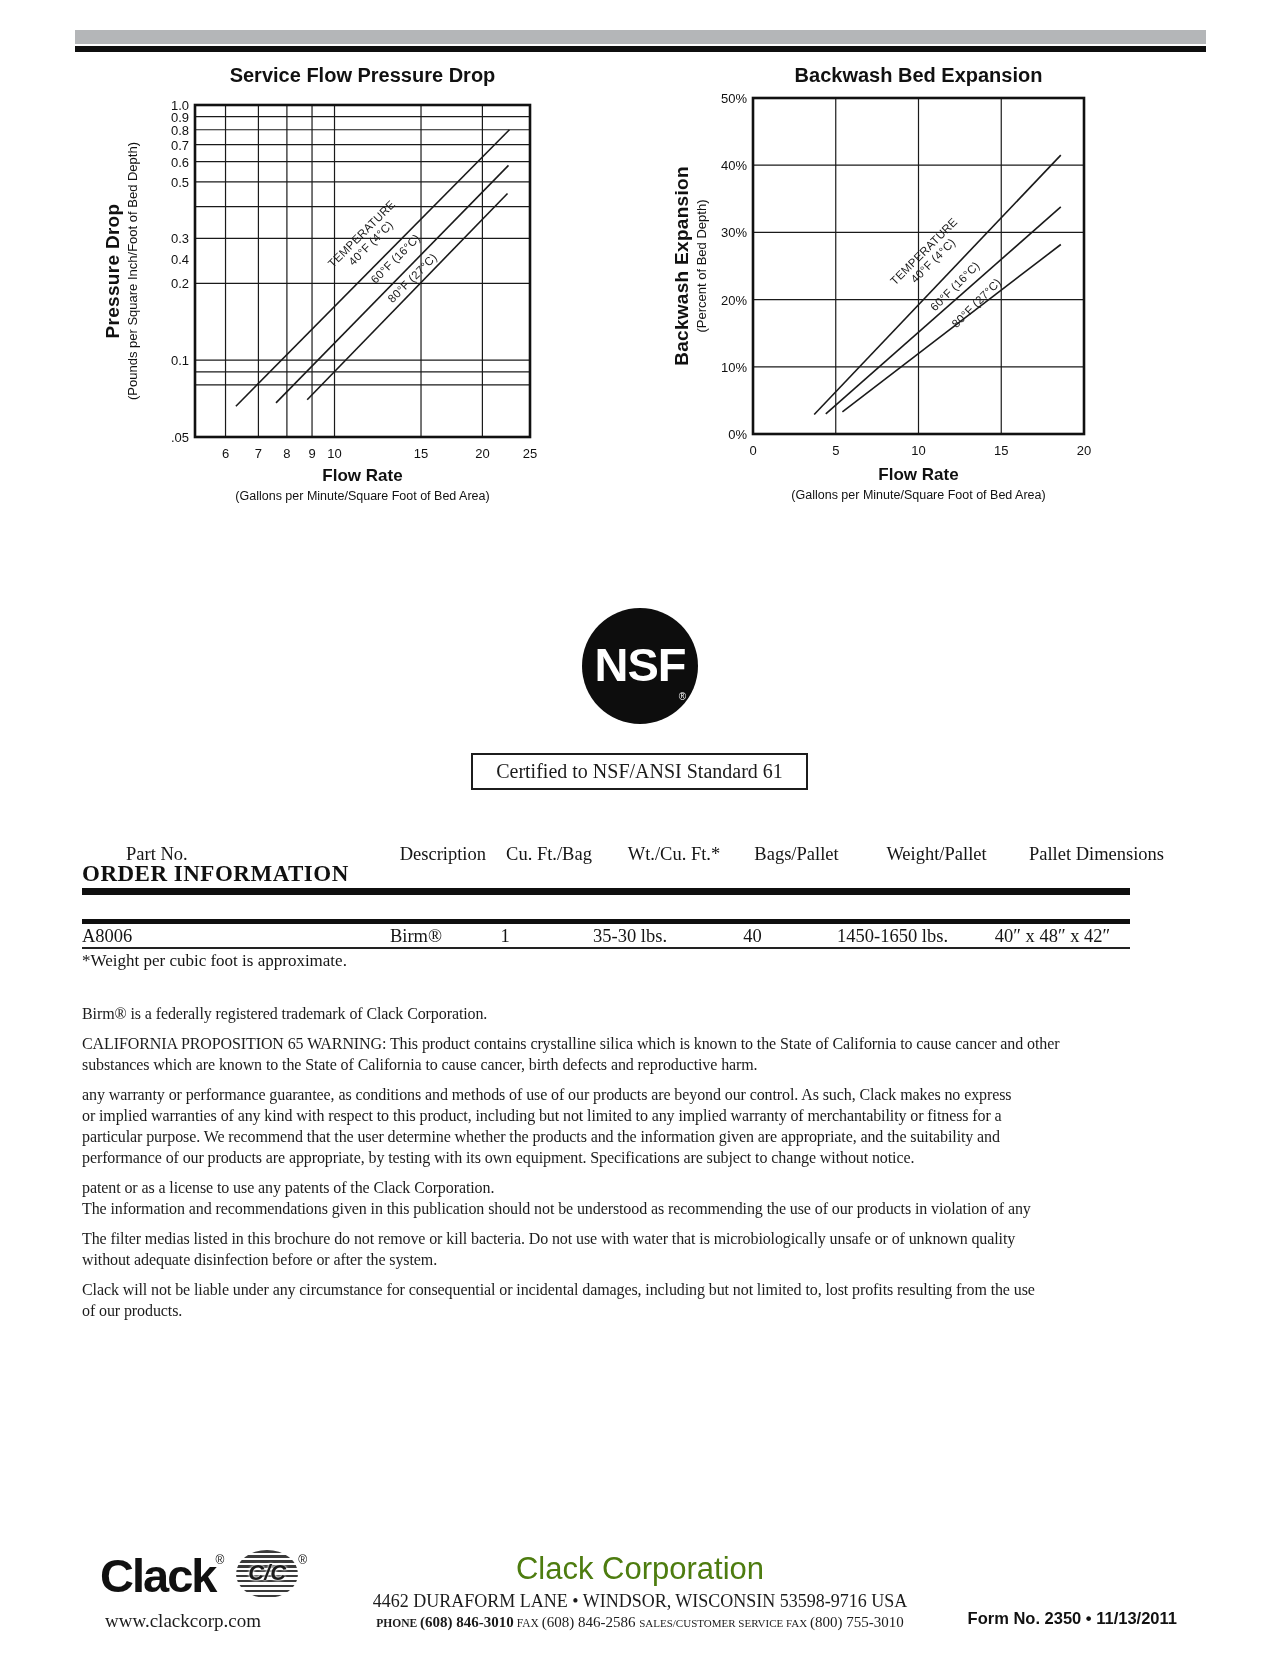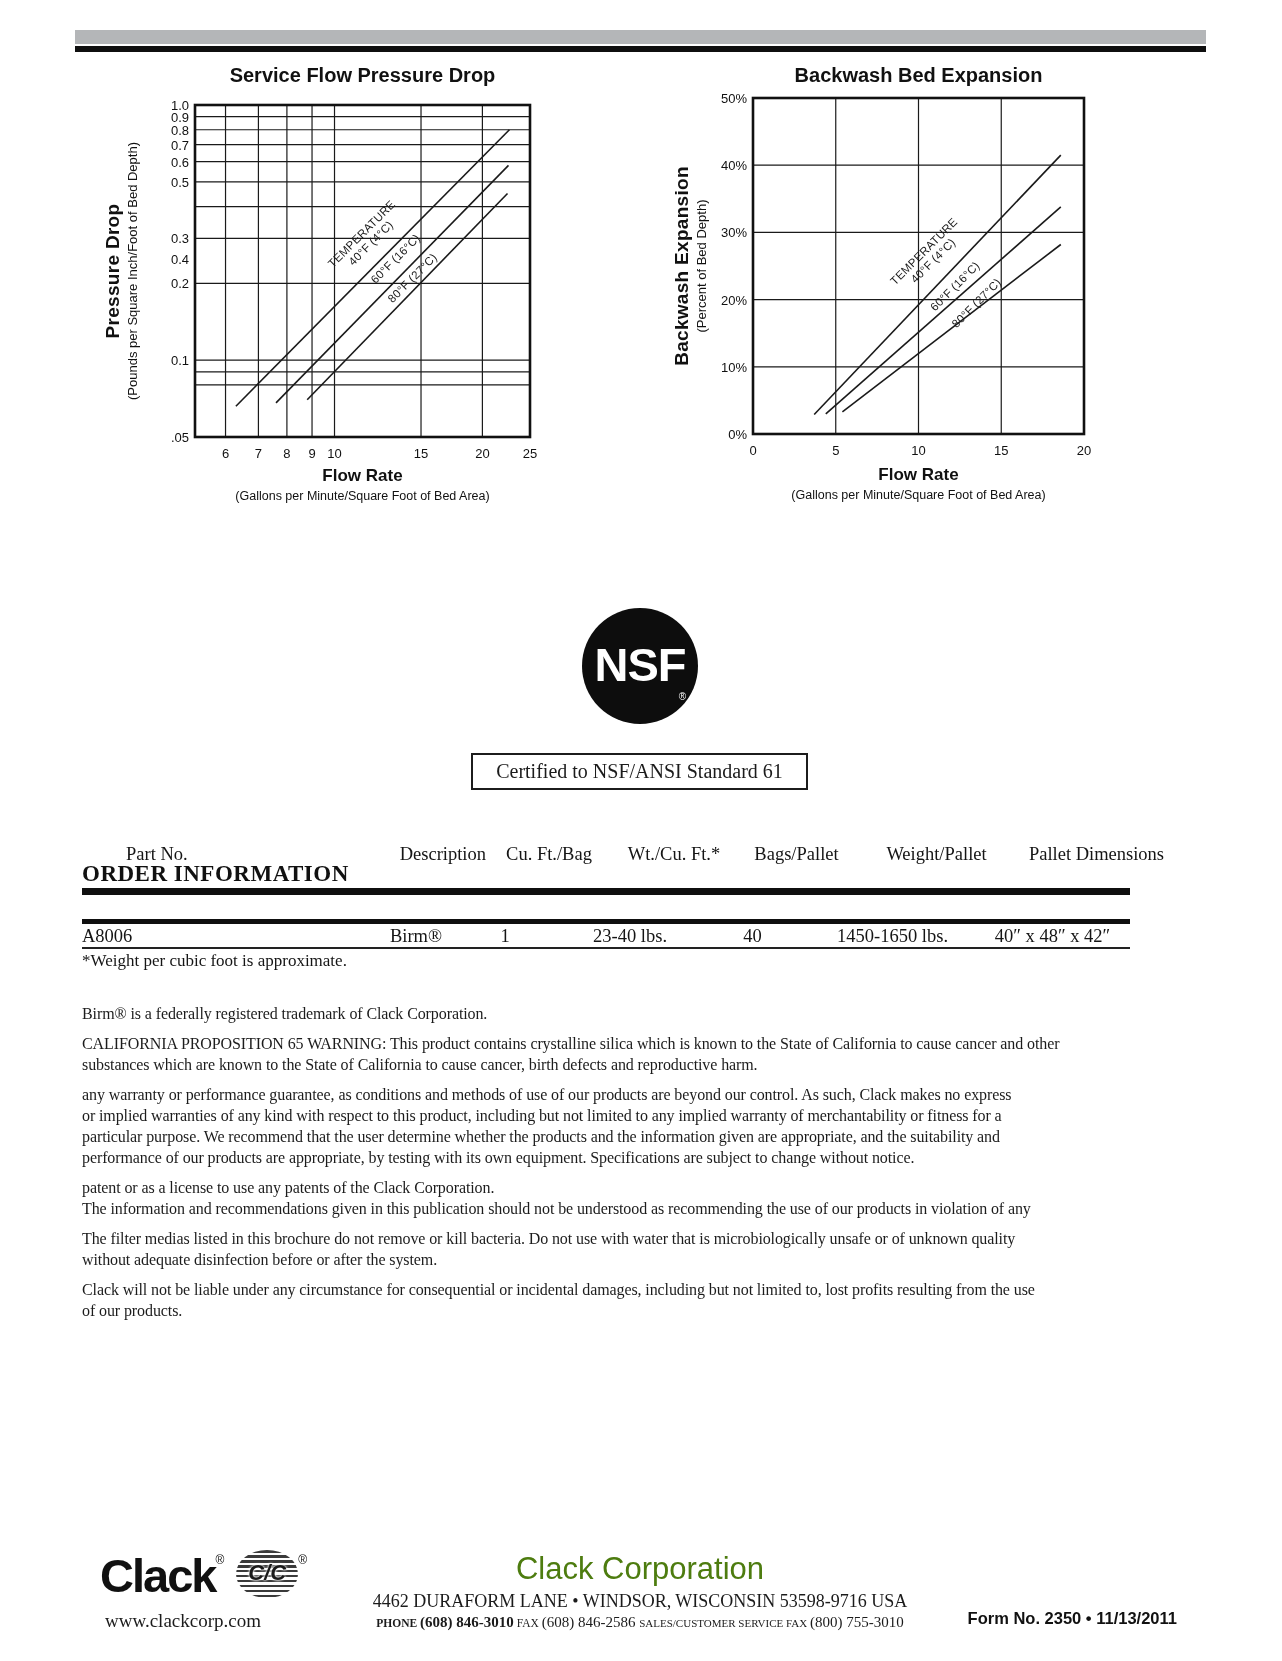--- a/index.html
+++ b/index.html
@@ -227,21 +227,21 @@
   <span class="ocell ohdr oc2">Description</span>
   <span class="ocell ohdr oc3">Cu. Ft./Bag</span>
   <span class="ocell ohdr oc4">Wt./Cu. Ft.*</span>
   <span class="ocell ohdr oc5">Bags/Pallet</span>
   <span class="ocell ohdr oc6">Weight/Pallet</span>
   <span class="ocell ohdr oc7">Pallet Dimensions</span>
   <div class="bar2"></div>
   <span class="ocell orow oc1">A8006</span>
   <span class="ocell orow oc2">Birm®</span>
   <span class="ocell orow oc3">1</span>
-  <span class="ocell orow oc4">23-40 lbs.</span>
+  <span class="ocell orow oc4">35-30 lbs.</span>
   <span class="ocell orow oc5">40</span>
   <span class="ocell orow oc6">1450-1650 lbs.</span>
   <span class="ocell orow oc7">40″ x 48″ x 42″</span>
   <div class="rule"></div>
   <div class="o-footnote">*Weight per cubic foot is approximate.</div>
 
   <div id="paragraphs">
       <div class="para">
         <div class="pline">Birm® is a federally registered trademark of Clack Corporation.</div>
       </div>

